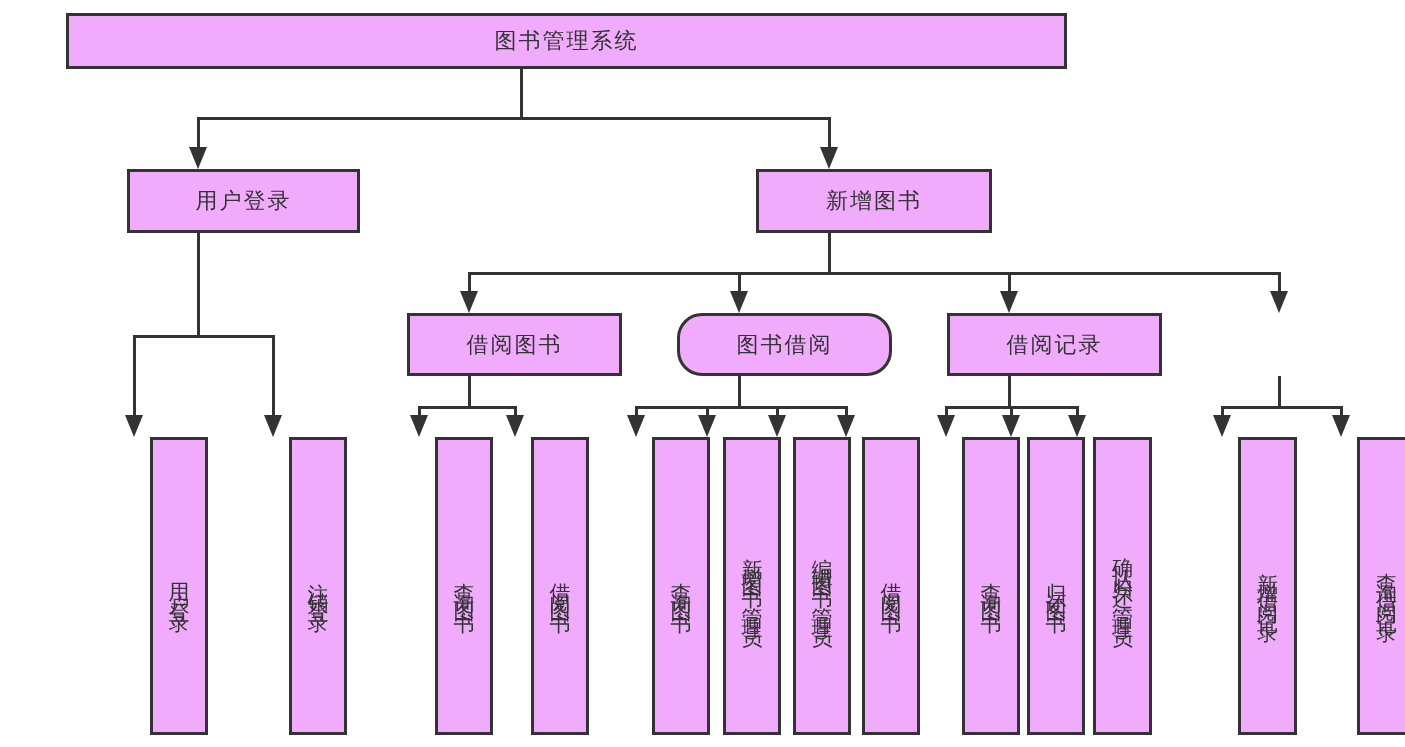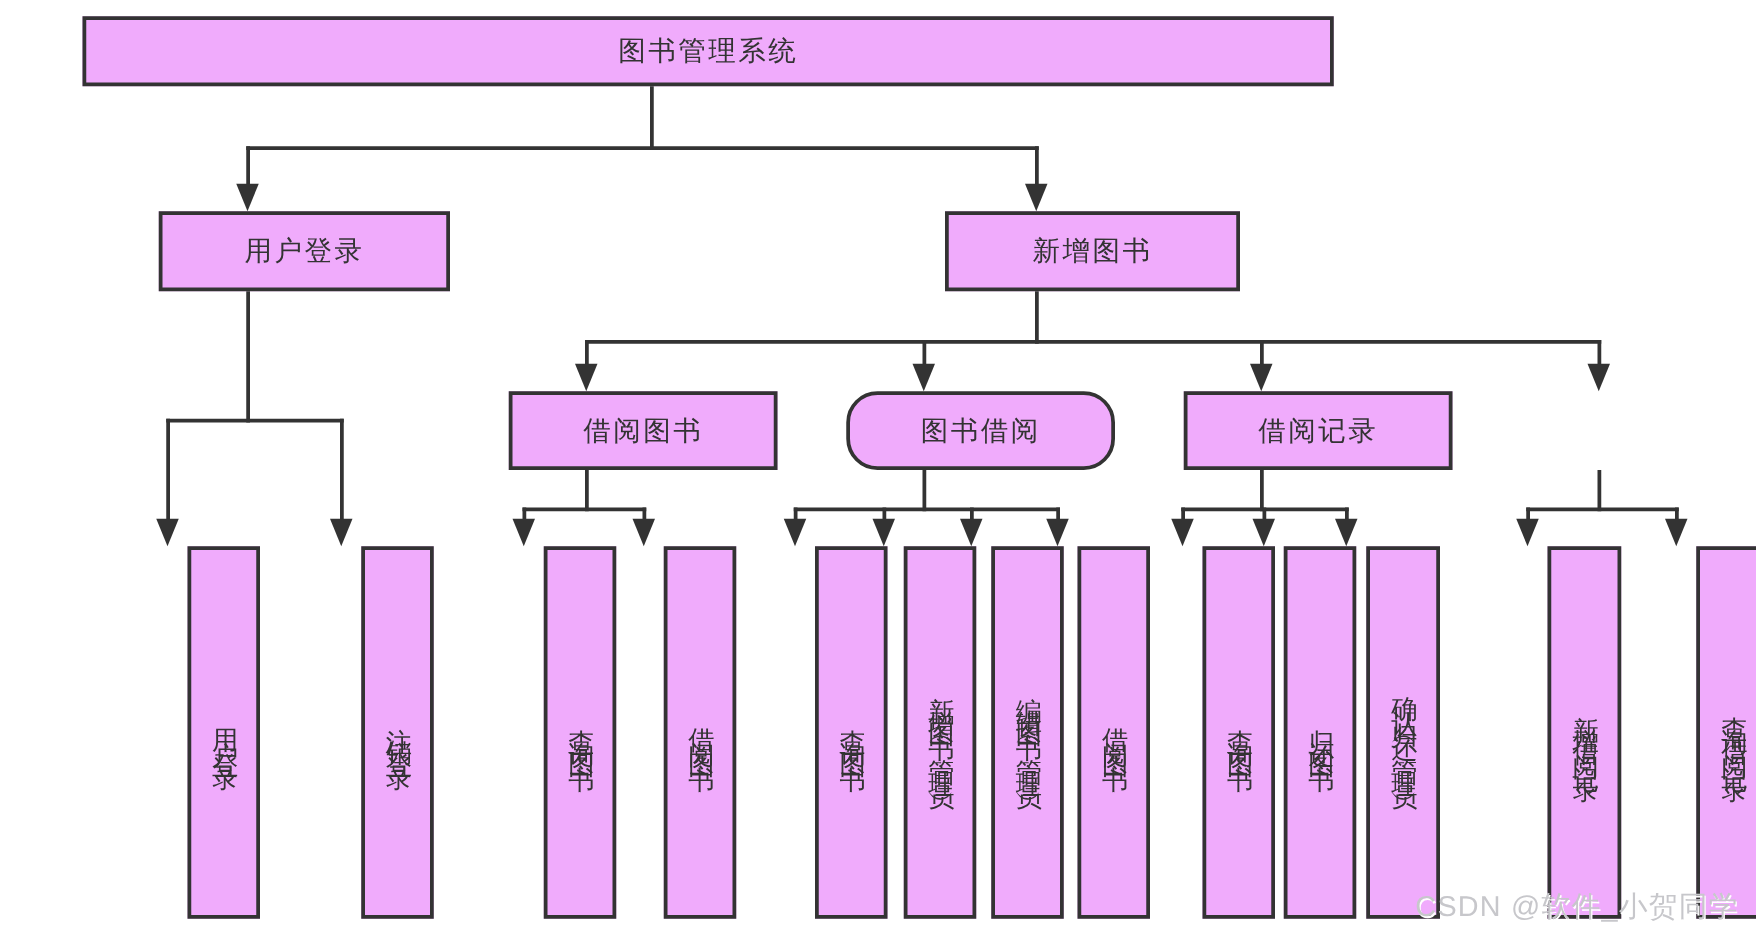--- a/index.html
+++ b/index.html
@@ -57,21 +57,20 @@
   <div class="node vbox" style="left:748px; top:437px; width:58px; height:298px;">编辑图书（管理员）</div>
   <div class="node vbox" style="left:817px; top:437px; width:58px; height:298px;">借阅图书</div>
 
   <div class="node vbox" style="left:917px; top:437px; width:58px; height:298px;">查询图书</div>
   <div class="node vbox" style="left:982px; top:437px; width:58px; height:298px;">归还图书</div>
   <div class="node vbox" style="left:1048px; top:437px; width:59px; height:298px;">确认归还（管理员）</div>
 
   <div class="node vbox" style="left:1193px; top:437px; width:59px; height:298px;">新增借阅记录</div>
   <div class="node vbox" style="left:1312px; top:437px; width:59px; height:298px;">查询借阅记录</div>
 
-  <div id="watermark">CSDN @软件_小贺同学</div>
 <div class="line" style="left: 519.5px; top: 69px; width: 3px; height: 51px;"></div>
     <div class="line" style="left: 196.5px; top: 117px; width: 634px; height: 3px;"></div>
     <div class="line" style="left: 196.5px; top: 117px; width: 3px; height: 32px;"></div>
     <div class="arrow" style="left: 189px; top: 147px;"></div>
     <div class="line" style="left: 827.5px; top: 117px; width: 3px; height: 32px;"></div>
     <div class="arrow" style="left: 820px; top: 147px;"></div>
     <div class="line" style="left: 196.5px; top: 233px; width: 3px; height: 105px;"></div>
     <div class="line" style="left: 132.5px; top: 335px; width: 142px; height: 3px;"></div>
     <div class="line" style="left: 132.5px; top: 335px; width: 3px; height: 82px;"></div>
     <div class="arrow" style="left: 125px; top: 415px;"></div>

